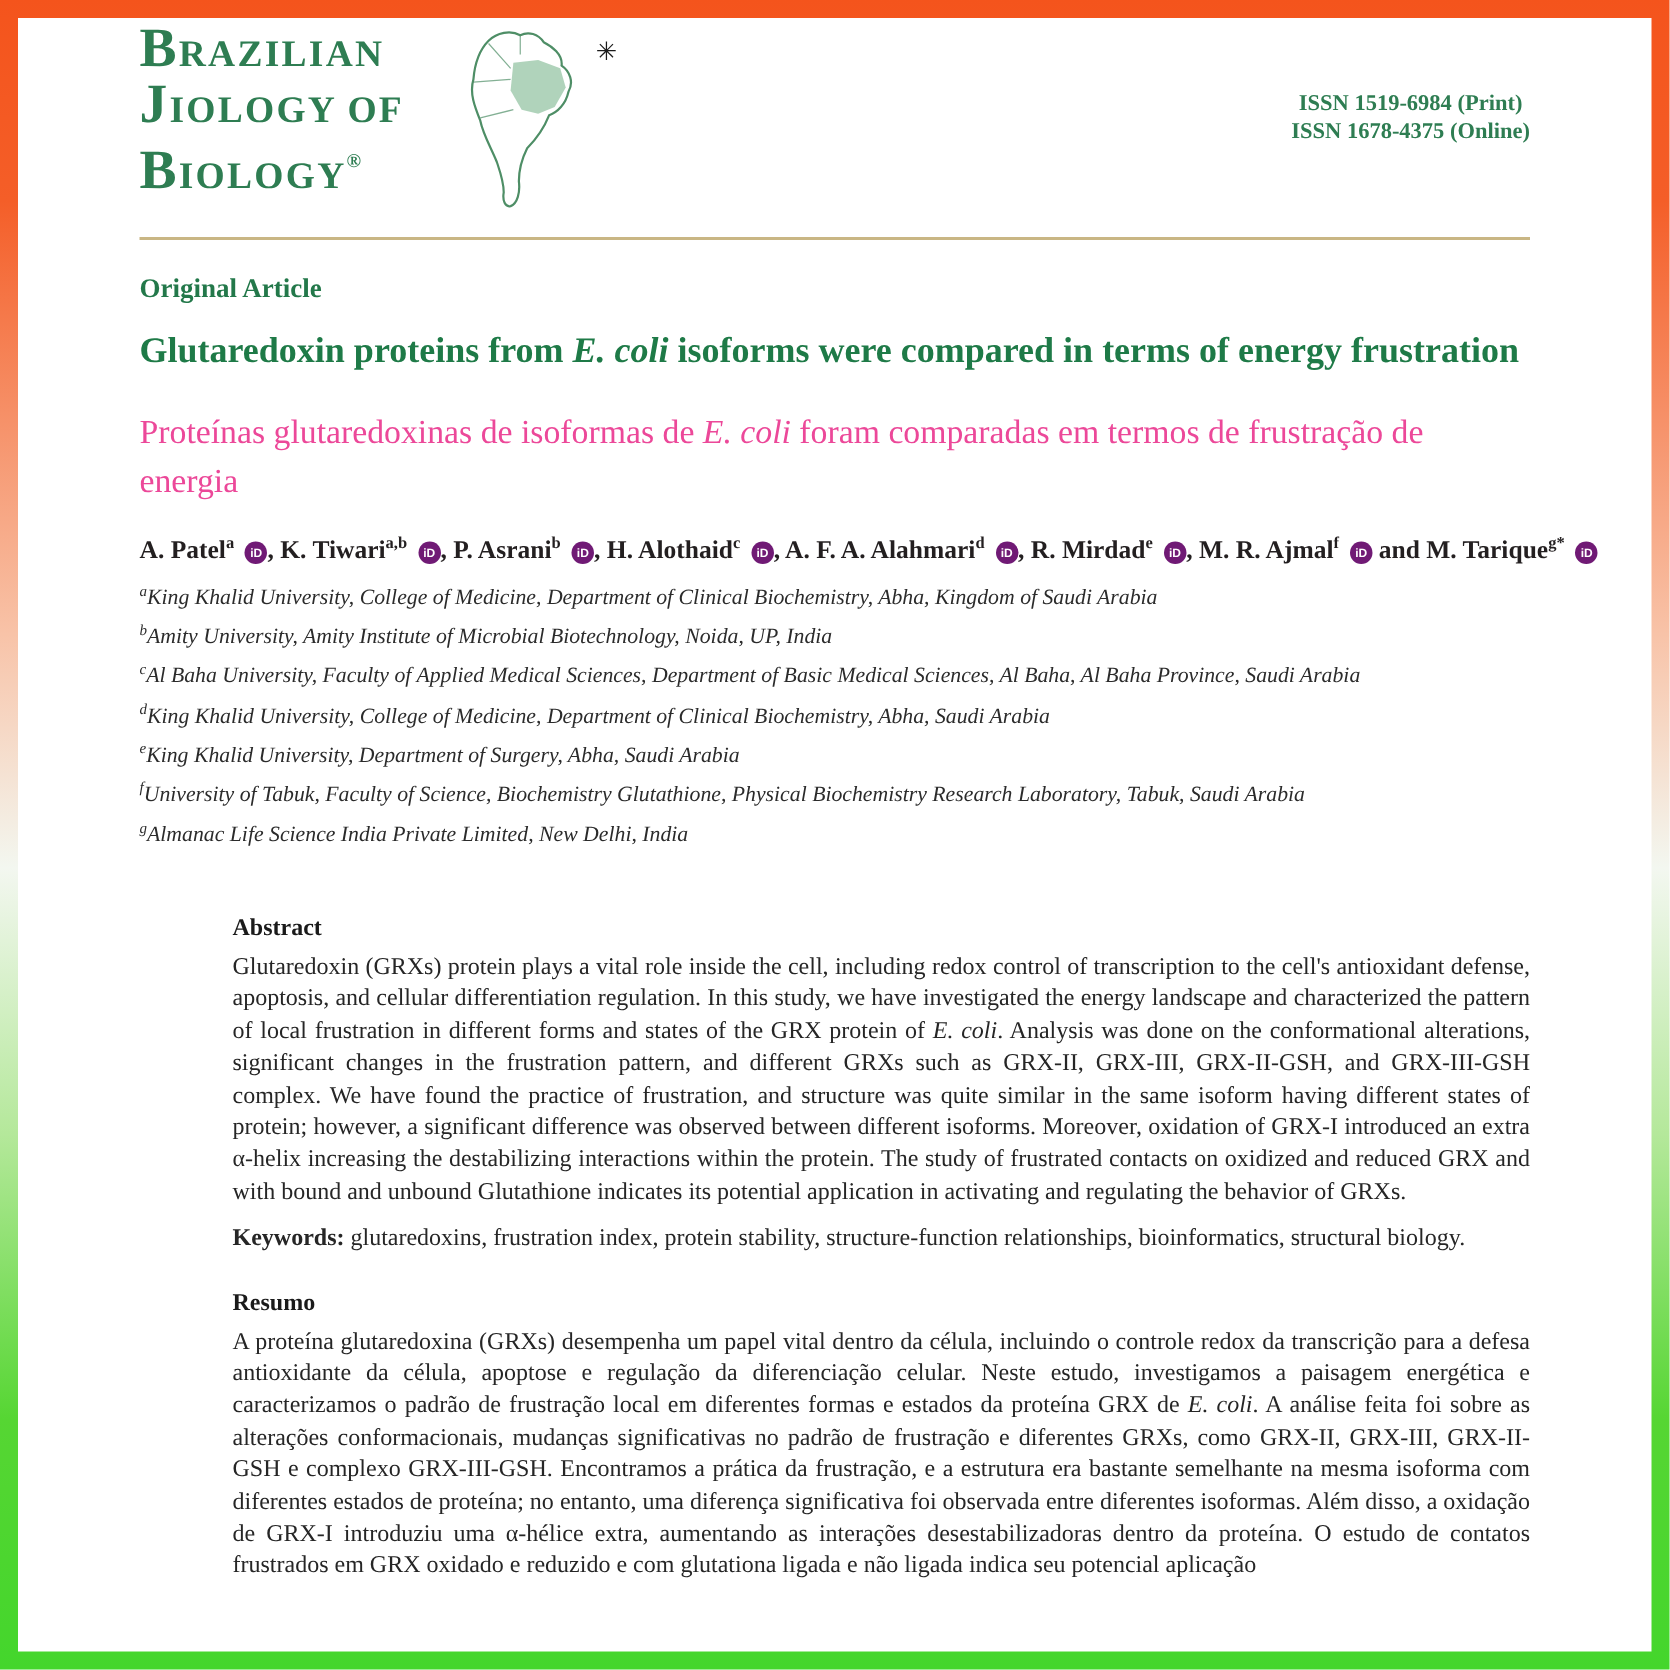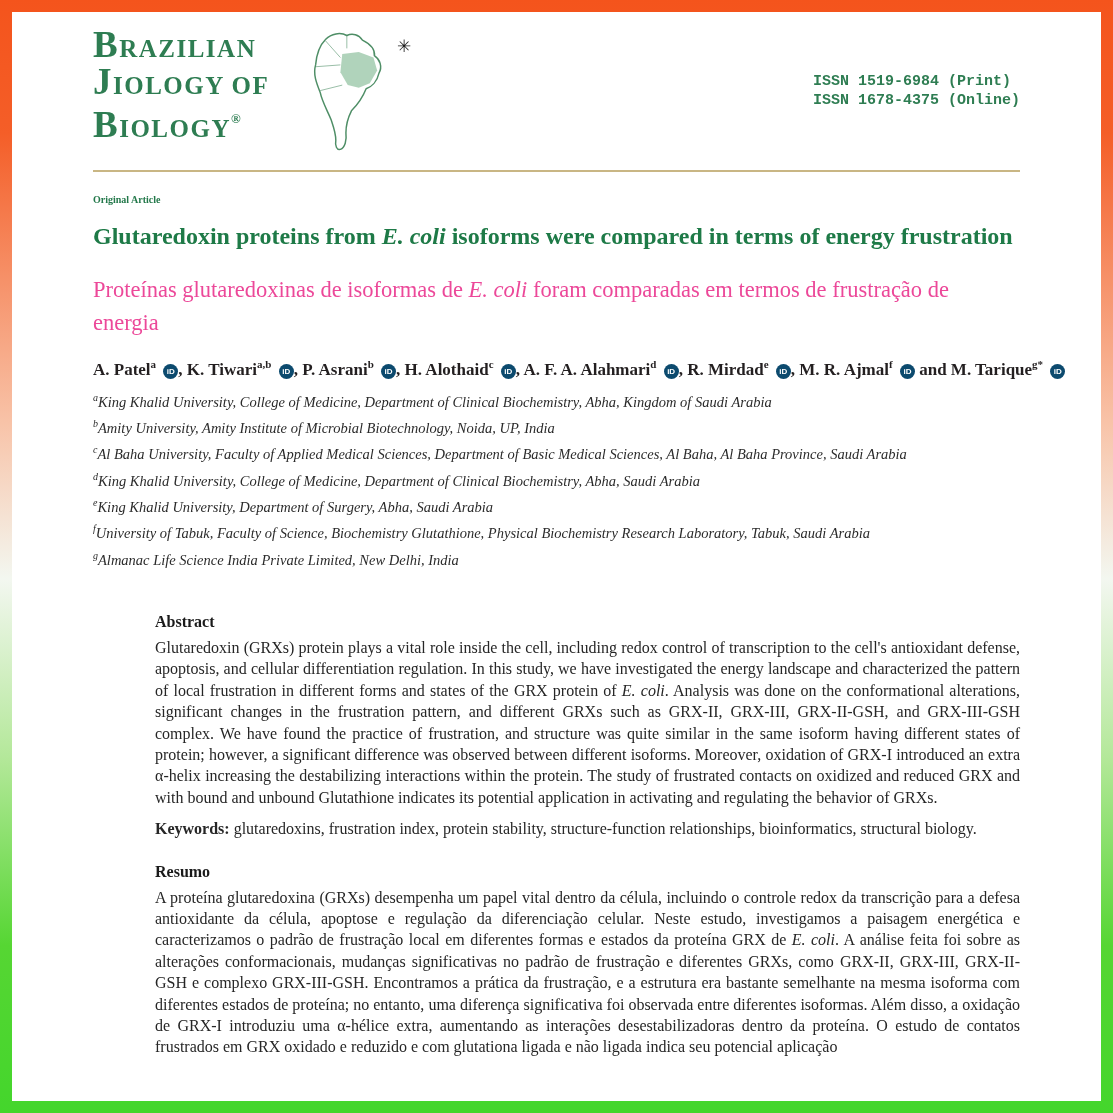--- a/index.html
+++ b/index.html
@@ -4,47 +4,47 @@
 <style>
   * { margin:0; padding:0; box-sizing:border-box; }
   body { width:1113px; height:1113px; background:#fff; font-family:"Liberation Serif", serif; }
 
   .frame {
     position:relative; width:1113px; height:1113px; overflow:hidden;
     background:linear-gradient(180deg,#f4541c 0%,#f45e28 12%,#f8c3a8 38%,#f3f7f0 52%,#b4e89a 68%,#56d633 85%,#44d62c 100%);
   }
   .page {
     position:absolute; inset:12px; background:#ffffff; overflow:hidden;
-    padding:16px 81px 0 81px;
+    padding:4px 81px 0 81px;
   }
 
   
   .hdr { display:flex; justify-content:space-between; align-items:flex-start; }
   .logo-wrap { display:flex; align-items:flex-start; }
   .logo-text { color:#2e7d52; font-weight:bold; letter-spacing:1.5px; }
   .logo-line { display:block; font-size:25px; line-height:33px; white-space:nowrap; }
   .logo-line .cap { font-size:37px; }
   .logo-line .tm { font-size:13px; vertical-align:14px; letter-spacing:0; }
   .logo-map { position:relative; width:124px; height:124px; margin-left:14px; margin-top:2px; }
   .logo-map svg { width:100%; height:100%; }
   .star { position:absolute; top:8px; right:-4px; font-size:17px; color:#1a1a1a; line-height:1; }
-  .issn { text-align:left; color:#2e7d52; font-weight:bold; font-size:15px; line-height:19px; margin-top:44px;font-family:Liberation Mono, monospace; }
+  .issn { text-align:center; color:#2e7d52; font-weight:bold; font-size:15px; line-height:19px; margin-top:44px; }
 
   .rule { border:0; border-top:2px solid #c9b684; margin-top:16px; }
 
   
-  .kicker { color:#23784a; font-size:10px; font-weight:bold; margin-top:22px; }
+  .kicker { color:#23784a; font-size:18px; font-weight:bold; margin-top:22px; }
   .title  { color:#1e7a47; font-size:24px; line-height:39px; font-weight:bold; margin-top:12px; max-width:980px; }
   .subtitle { color:#ec4899; font-size:22.5px; line-height:33px; font-weight:normal; margin-top:17px; max-width:940px; }
 
   .authors { color:#231f20; font-size:17px; font-weight:bold; margin-top:19px; white-space:nowrap; }
   .authors sup { font-size:11px; }
   .orcid {
     display:inline-block; width:15px; height:15px; border-radius:50%;
-    background:#0c4a6e; color:#fff; font-size:8px; font-weight:bold;
+    background:#701a75; color:#fff; font-size:8px; font-weight:bold;
     text-align:center; line-height:15px; font-family:"Liberation Sans", sans-serif;
     vertical-align:1px; margin-left:3px;
   }
 
   .affils { margin-top:7px;font-style:italic; }
   .affil { font-size:14.5px; line-height:21.5px; color:#2b2b2b; }
   .affil sup { font-size:10px; }
 
   
   .sect { margin-left:62px; margin-top:42px; max-width:878px; }

